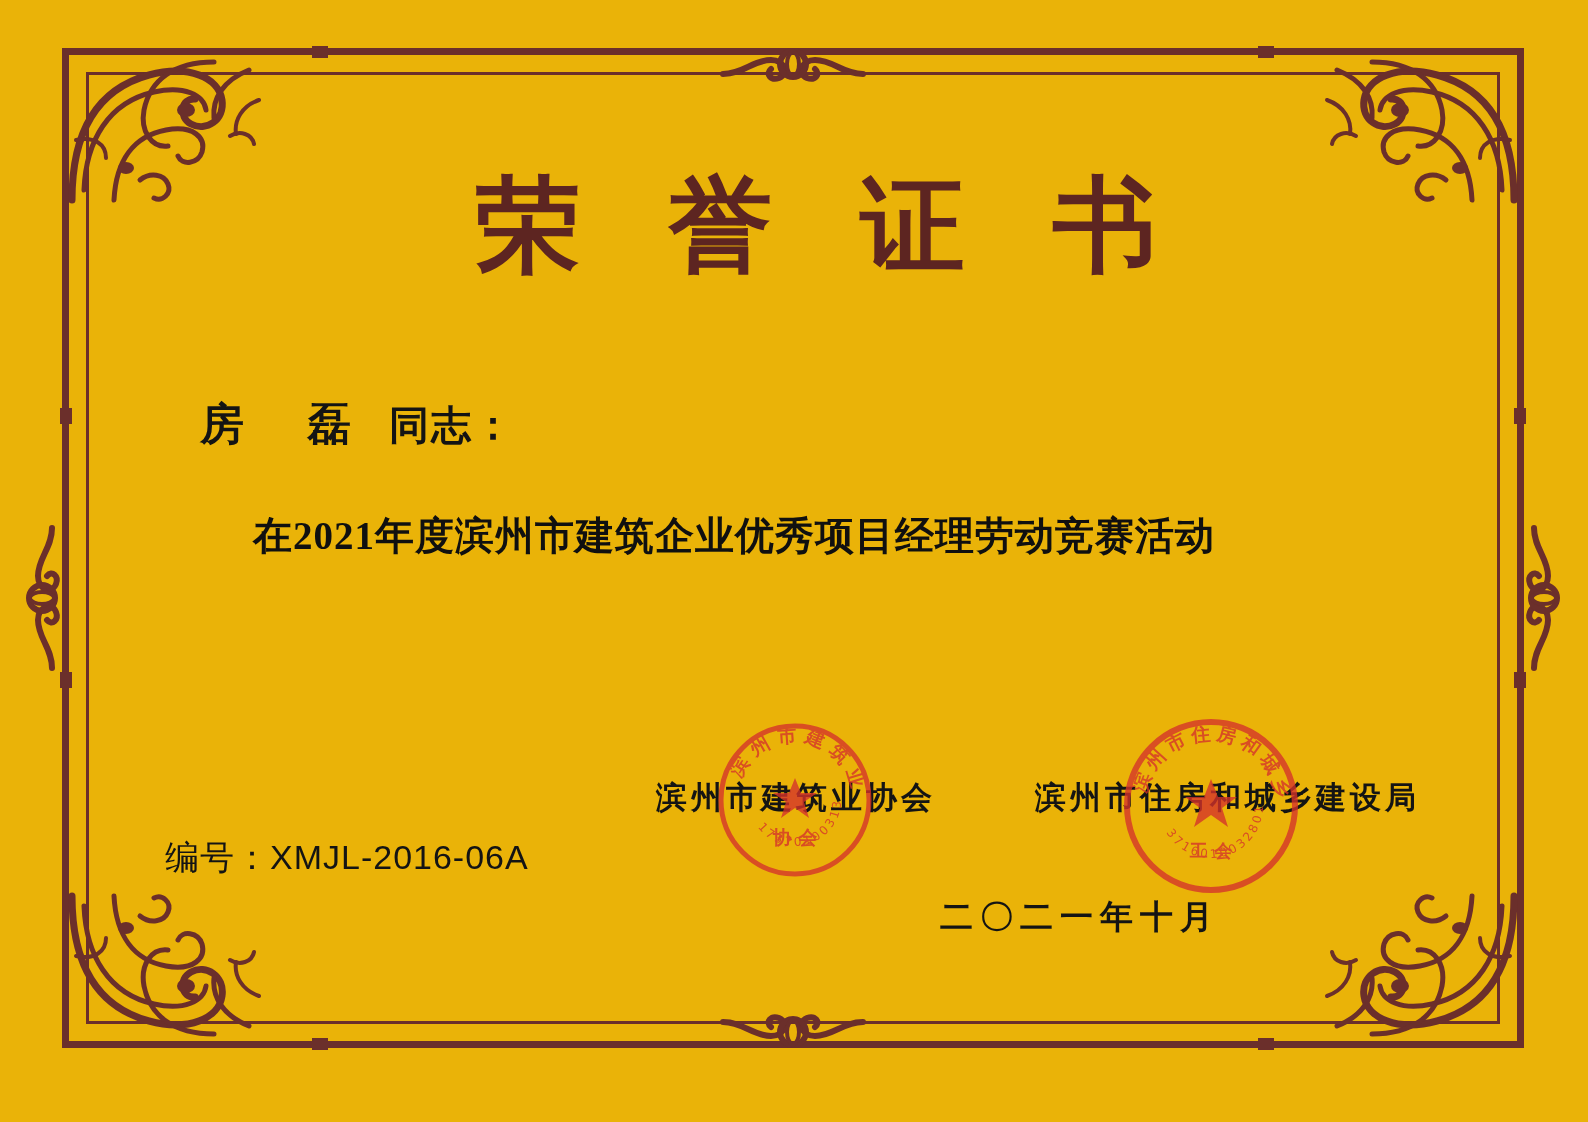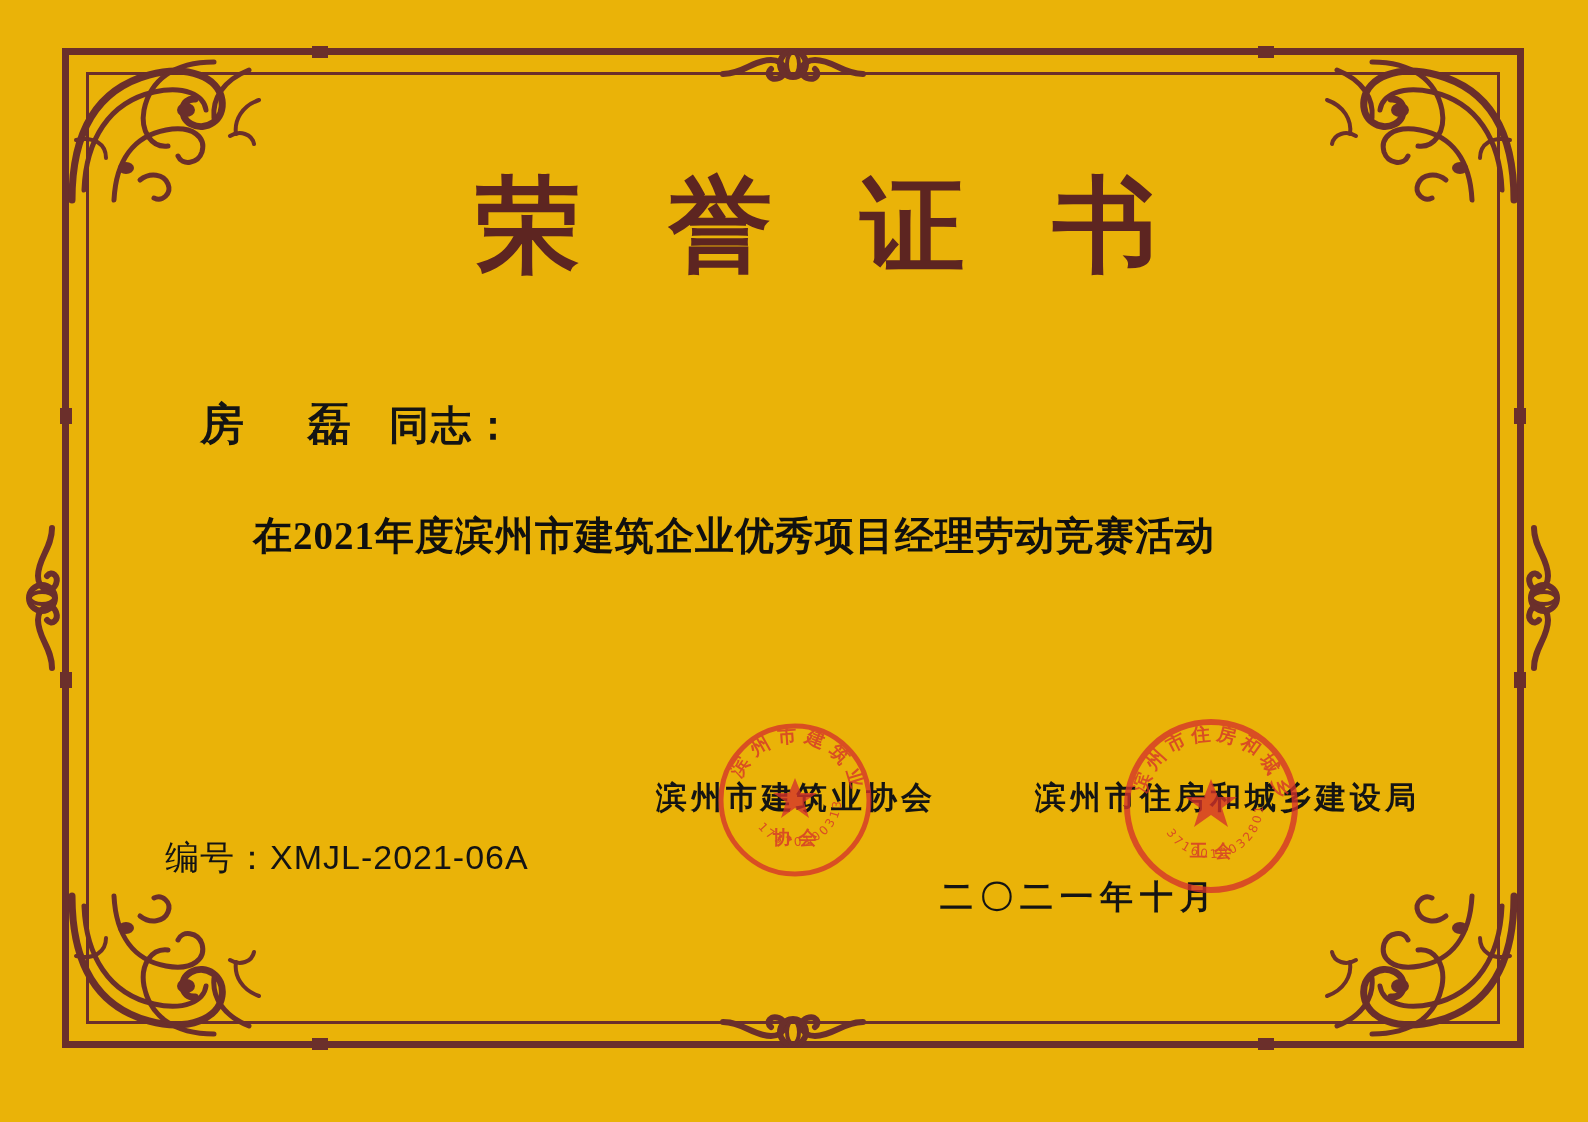--- a/index.html
+++ b/index.html
@@ -154,21 +154,21 @@
     top: 715px;
     font-size: 34px;
     color: #141414;
     letter-spacing: 1px;
     font-family: "Liberation Sans", sans-serif;
   }
 
   .date {
     position: absolute;
     left: 760px;
-    top: 755px;
+    top: 775px;
     width: 400px;
     text-align: center;
     font-size: 33px;
     font-weight: bold;
     color: #141414;
     letter-spacing: 7px;
     white-space: nowrap;
   }
 
   
@@ -315,21 +315,21 @@
     </div>
 
     <div class="signature-block assoc">
       <div>滨州市建筑业协会</div>
     </div>
 
     <div class="signature-block bureau">
       <div>滨州市住房和城乡建设局</div>
     </div>
 
-    <div class="serial">编号：XMJL-2021-06A</div>
+    <div class="serial">编号：XMJL-2016-06A</div>
 
     <div class="date">二〇二一年十月</div>
 
     <div class="seal assoc">
       <svg viewBox="0 0 160 160">
         <defs>
           <path id="arcA" d="M80,80 m-58,0 a58,58 0 1,1 116,0" fill="none"></path>
           <path id="arcA2" d="M80,80 m-46,0 a46,46 0 1,0 92,0" fill="none"></path>
         </defs>
         <circle cx="80" cy="80" r="74" fill="none" stroke="#d5322b" stroke-width="5"></circle>

